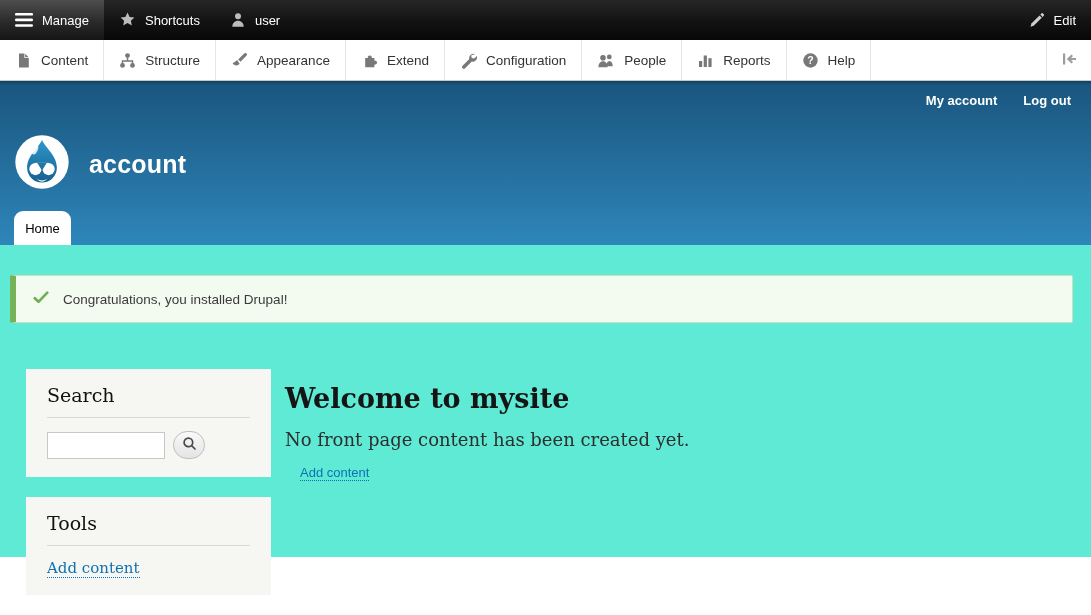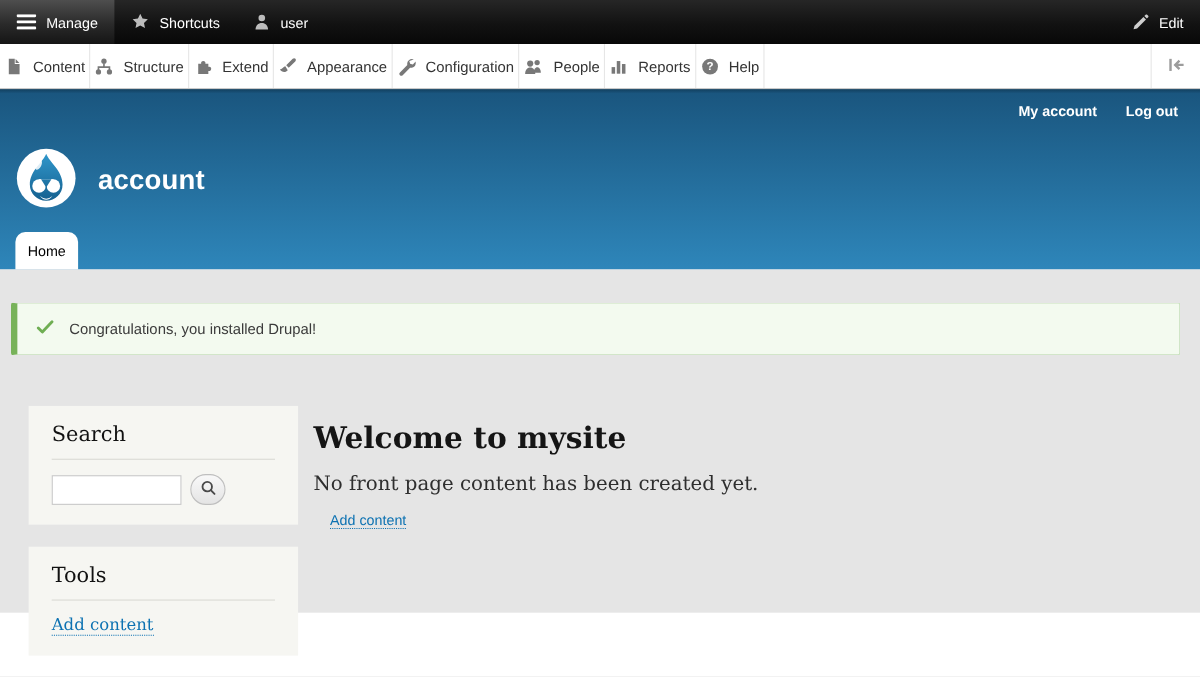--- a/index.html
+++ b/index.html
@@ -18,21 +18,21 @@
   .admin-item{ display:flex; align-items:center; gap:9px; padding:0 15px; cursor:pointer; white-space:nowrap; }
   .admin-item.active{ background:linear-gradient(180deg,#4e4e4e 0%,#2a2a2a 55%,#151515 100%); }
   .admin-spacer{ flex:1; }
   .admin-item svg{ display:block; }
 
   
   .toolbar{
     height:41px; background:#fff; display:flex; align-items:stretch;
     font-size:13.5px; color:#333; border-bottom:1px solid #c9c9c9;
   }
-  .tb-item{ display:flex; align-items:center; gap:9px; padding:0 4px; border-right:1px solid #e6e6e6; cursor:pointer; white-space:nowrap; }
+  .tb-item{ display:flex; align-items:center; gap:9px; padding:0 15px; border-right:1px solid #e6e6e6; cursor:pointer; white-space:nowrap; }
   .tb-spacer{ flex:1; }
   .tb-toggle{ width:45px; border-left:1px solid #e6e6e6; display:flex; align-items:center; justify-content:center; cursor:pointer; }
   .tb-item svg{ display:block; }
 
   
   .site-header{
     height:164px; position:relative;
     background:linear-gradient(180deg,#123f5e 0px,#1a567f 4px,#2e86ba 100%);
   }
   .secondary-menu{ position:absolute; top:12px; right:20px; display:flex; gap:26px; }
@@ -40,21 +40,21 @@
   .branding{ position:absolute; left:14px; top:53px; display:flex; align-items:center; cursor:pointer; }
   .site-name{ color:#fff; font-size:25px; font-weight:bold; margin-left:19px; letter-spacing:.2px; }
   .home-tab{
     position:absolute; left:14px; bottom:0; width:57px; height:34px;
     background:#fff; border-radius:9px 9px 0 0;
     display:flex; align-items:center; justify-content:center;
     font-size:13px; color:#000; cursor:pointer;
   }
 
   
-  .page{ position:relative; height:312px; background:#e5e5e5; }
+  .page{ position:relative; height:312px; background:#5eead4; }
 
   .status-message{
     position:absolute; left:10px; right:18px; top:30px; height:48px;
     background:#f3faef; border:1px solid #c9e1bd; border-left:6px solid #77b259;
     border-radius:2px; display:flex; align-items:center; gap:14px;
     padding-left:17px; font-size:13.5px; color:#3b3b3b;
   }
 
   .sidebar{ position:absolute; left:26px; top:124px; width:245px; }
   .block{ background:#f6f6f2; padding:15px 21px 18px; margin-bottom:20px; }
@@ -158,35 +158,35 @@
             <circle cx="3.5" cy="13.4" r="2.4"></circle>
             <circle cx="13.5" cy="13.4" r="2.4"></circle>
           </g>
         </svg>
     </span>
     <span>Structure</span>
   </div>
   <div class="tb-item">
     <span>
       <svg width="17" height="17" viewBox="0 0 17 17">
-          <path fill="#787878" d="M4.2 6h2.7a2 2 0 1 1 3.8 0h2.7v2.7a2 2 0 1 1 0 3.8v2.7H4.2z"></path>
-        </svg>
-    </span>
-    <span>Extend</span>
-  </div>
-  <div class="tb-item">
-    <span>
-      <svg width="17" height="17" viewBox="0 0 17 17">
           <g fill="#787878">
             <path d="M15.6 1.4c-.7-.7-1.8-.6-2.5.1L7.2 7.4l2.3 2.3 5.9-5.9c.7-.7.8-1.7.2-2.4z"></path>
             <path d="M6.4 8.2c-1.8.2-2.3 2.3-4.9 2.9 1.3 2.4 5 3.4 7.1.7z"></path>
           </g>
         </svg>
     </span>
     <span>Appearance</span>
+  </div>
+  <div class="tb-item">
+    <span>
+      <svg width="17" height="17" viewBox="0 0 17 17">
+          <path fill="#787878" d="M4.2 6h2.7a2 2 0 1 1 3.8 0h2.7v2.7a2 2 0 1 1 0 3.8v2.7H4.2z"></path>
+        </svg>
+    </span>
+    <span>Extend</span>
   </div>
   <div class="tb-item">
     <span>
       <svg width="17" height="17" viewBox="0 0 17 17">
           <path fill="#787878" d="M15.2 2a4.4 4.4 0 0 0-5.9 5.1L2.6 13.8a1.75 1.75 0 1 0 2.5 2.5l6.7-6.7A4.4 4.4 0 0 0 16.9 4l-2.6 2.6-2.5-.7-.7-2.5z"></path>
         </svg>
     </span>
     <span>Configuration</span>
   </div>
   <div class="tb-item">

